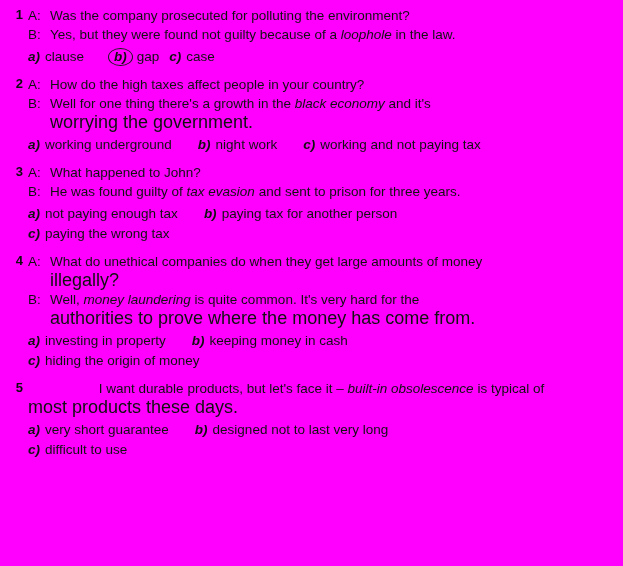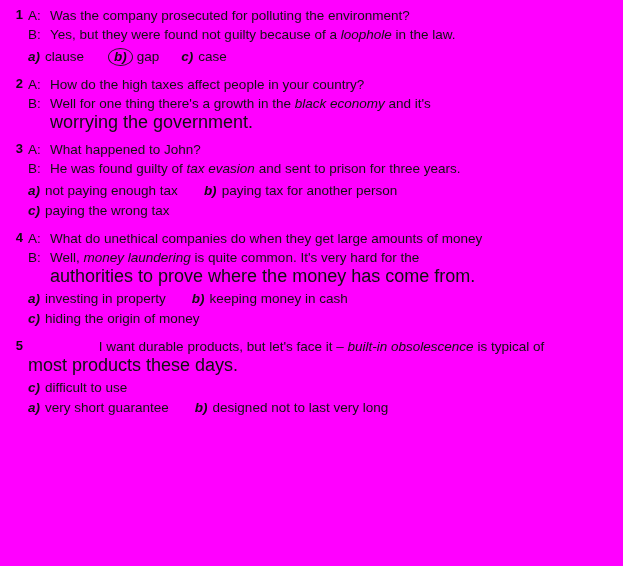--- a/index.html
+++ b/index.html
@@ -89,61 +89,65 @@
   .circled .optlbl {
     display: inline-block;
     border: 1.5px solid #1a1a1a;
     border-radius: 50%;
     padding: 0px 5px 1px 5px;
     line-height: 15px;
     margin-right: 4px;
   }
   .gap-a { margin-right: 24px; }
   .gap-b { margin-right: 26px; }
-  .gap-c { margin-right: 22px; }
+  .gap-c { margin-right: 10px; }
 </style>
 </head>
 <body>
 
 <div class="sheet" id="sheet">
     <div class="item">
       <div class="num">1</div>
       <div class="line"><span class="spk">A:</span><span>Was the company prosecuted for polluting the environment?</span></div>
       <div class="line"><span class="spk">B:</span><span>Yes, but they were found not guilty because of a </span><em>loophole</em><span> in the law.</span></div>
       <div class="opts">
         <div class="optrow"><span class="opt gap-a"><span class="optlbl">a)</span><span>clause</span></span><span class="opt gap-c circled"><span class="optlbl">b)</span><span>gap</span></span><span class="opt "><span class="optlbl">c)</span><span>case</span></span></div>
       </div>
     </div>
     <div class="item">
       <div class="num">2</div>
       <div class="line"><span class="spk">A:</span><span>How do the high taxes affect people in your country?</span></div>
       <div class="line"><span class="spk">B:</span><span>Well for one thing there's a growth in the </span><em>black economy</em><span> and it's</span></div>
       <div class="cont">worrying the government.</div>
+      <div class="opts">
+        <div class="optrow"><span class="opt gap-b"><span class="optlbl">a)</span><span>working underground</span></span><span class="opt gap-b"><span class="optlbl">b)</span><span>night work</span></span><span class="opt "><span class="optlbl">c)</span><span>working and not paying tax</span></span></div>
+      </div>
     </div>
     <div class="item">
       <div class="num">3</div>
       <div class="line"><span class="spk">A:</span><span>What happened to John?</span></div>
       <div class="line"><span class="spk">B:</span><span>He was found guilty of </span><em>tax evasion</em><span> and sent to prison for three years.</span></div>
       <div class="opts">
         <div class="optrow"><span class="opt gap-b"><span class="optlbl">a)</span><span>not paying enough tax</span></span><span class="opt "><span class="optlbl">b)</span><span>paying tax for another person</span></span></div>
         <div class="optrow"><span class="opt "><span class="optlbl">c)</span><span>paying the wrong tax</span></span></div>
       </div>
     </div>
     <div class="item">
       <div class="num">4</div>
       <div class="line"><span class="spk">A:</span><span>What do unethical companies do when they get large amounts of money</span></div>
+      <div class="cont">illegally?</div>
       <div class="line"><span class="spk">B:</span><span>Well, </span><em>money laundering</em><span> is quite common. It's very hard for the</span></div>
       <div class="cont">authorities to prove where the money has come from.</div>
       <div class="opts">
         <div class="optrow"><span class="opt gap-b"><span class="optlbl">a)</span><span>investing in property</span></span><span class="opt "><span class="optlbl">b)</span><span>keeping money in cash</span></span></div>
         <div class="optrow"><span class="opt "><span class="optlbl">c)</span><span>hiding the origin of money</span></span></div>
       </div>
     </div>
     <div class="item">
       <div class="num">5</div>
       <div class="line noind"><span>I want durable products, but let's face it – </span><em>built-in obsolescence</em><span> is typical of</span></div>
       <div class="cont noind">most products these days.</div>
       <div class="opts">
+        <div class="optrow"><span class="opt gap-b"><span class="optlbl">a)</span><span>very short guarantee</span></span><span class="opt "><span class="optlbl">b)</span><span>designed not to last very long</span></span></div>
         <div class="optrow"><span class="opt "><span class="optlbl">c)</span><span>difficult to use</span></span></div>
-        <div class="optrow"><span class="opt gap-b"><span class="optlbl">a)</span><span>very short guarantee</span></span><span class="opt "><span class="optlbl">b)</span><span>designed not to last very long</span></span></div>
       </div>
     </div>
   </div>
 
 </body></html>

